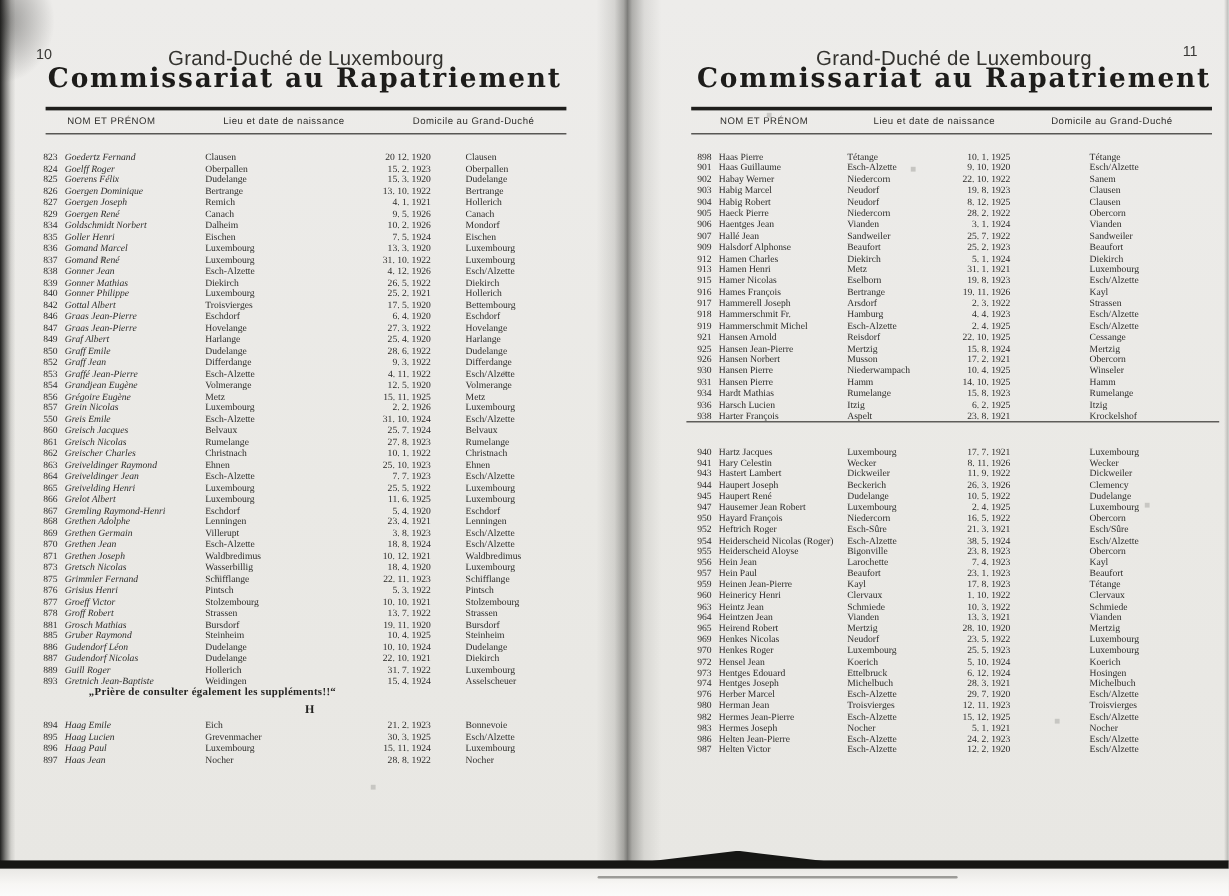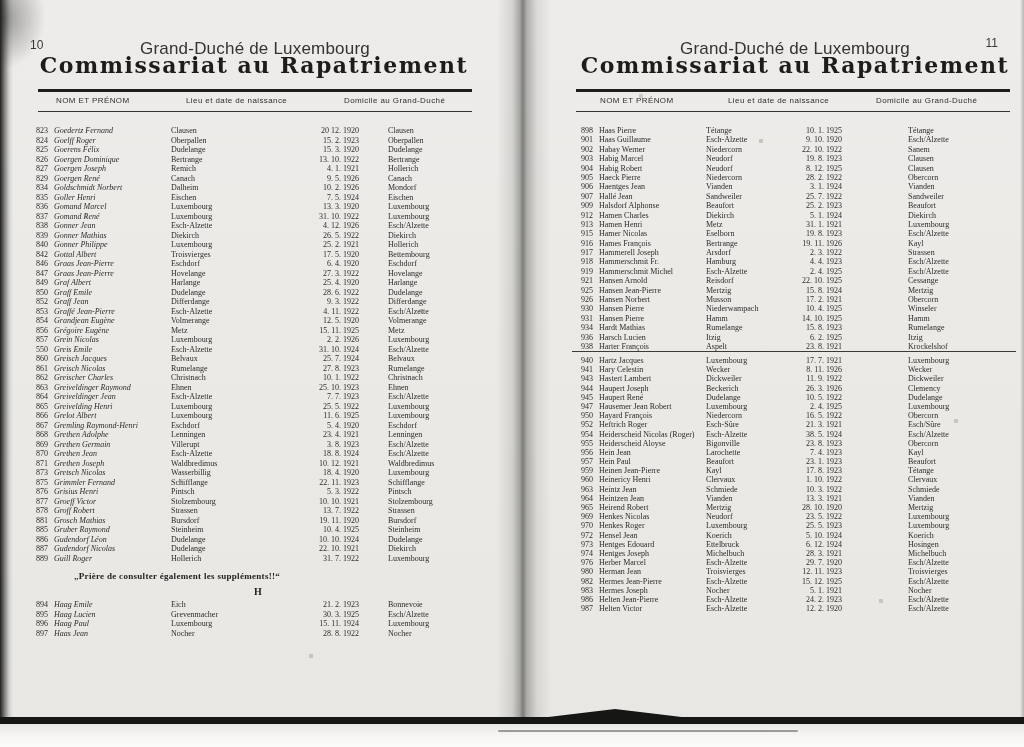--- a/index.html
+++ b/index.html
@@ -48,21 +48,21 @@
   .ch-r .ch2{left:168px;width:146px;}
   .ch-r .ch3{left:316px;width:132px;}
 
   .tbl{position:absolute;font-size:8px;color:#2c2b29;}
   .tbl .row{display:flex;align-items:baseline;white-space:nowrap;}
   .tbl-l{left:16px;top:126px;width:470px;}
   .tbl-l .row{height:9.5px;line-height:9.5px;}
   .tbl-h{top:600px;}
   .tbl-r{left:16px;top:126px;width:444px;}
   .tbl-r .row{height:9.4px;line-height:9.4px;}
-  .tbl-r2{top:356px;}
+  .tbl-r2{top:372px;}
   .tbl-r2 .row{height:9.2px;line-height:9.2px;}
 
   .c-num{text-align:right;flex:none;}
   .c-name{flex:none;margin-left:6px;}
   .c-birth{flex:none;}
   .c-date{flex:none;text-align:right;}
   .c-dom{flex:none;}
   .tbl-l .c-num{width:18px;}
   .tbl-l .c-name{width:117px;font-style:italic;}
   .tbl-l .c-birth{width:133px;}
@@ -439,20 +439,27 @@
           <span class="c-date">22. 10. 1921</span>
           <span class="c-dom">Diekirch</span>
         </div>
         <div class="row">
           <span class="c-num">889</span>
           <span class="c-name">Guill Roger</span>
           <span class="c-birth">Hollerich</span>
           <span class="c-date">31. 7. 1922</span>
           <span class="c-dom">Luxembourg</span>
         </div>
+        <div class="row">
+          <span class="c-num">893</span>
+          <span class="c-name">Gretnich Jean-Baptiste</span>
+          <span class="c-birth">Weidingen</span>
+          <span class="c-date">15. 4. 1924</span>
+          <span class="c-dom">Asselscheuer</span>
+        </div>
       </div>
     <div class="note">„Prière de consulter également les suppléments!!“</div>
     <div class="section-h">H</div>
     <div class="tbl tbl-l tbl-h">
         <div class="row">
           <span class="c-num">894</span>
           <span class="c-name">Haag Emile</span>
           <span class="c-birth">Eich</span>
           <span class="c-date">21. 2. 1923</span>
           <span class="c-dom">Bonnevoie</span>

